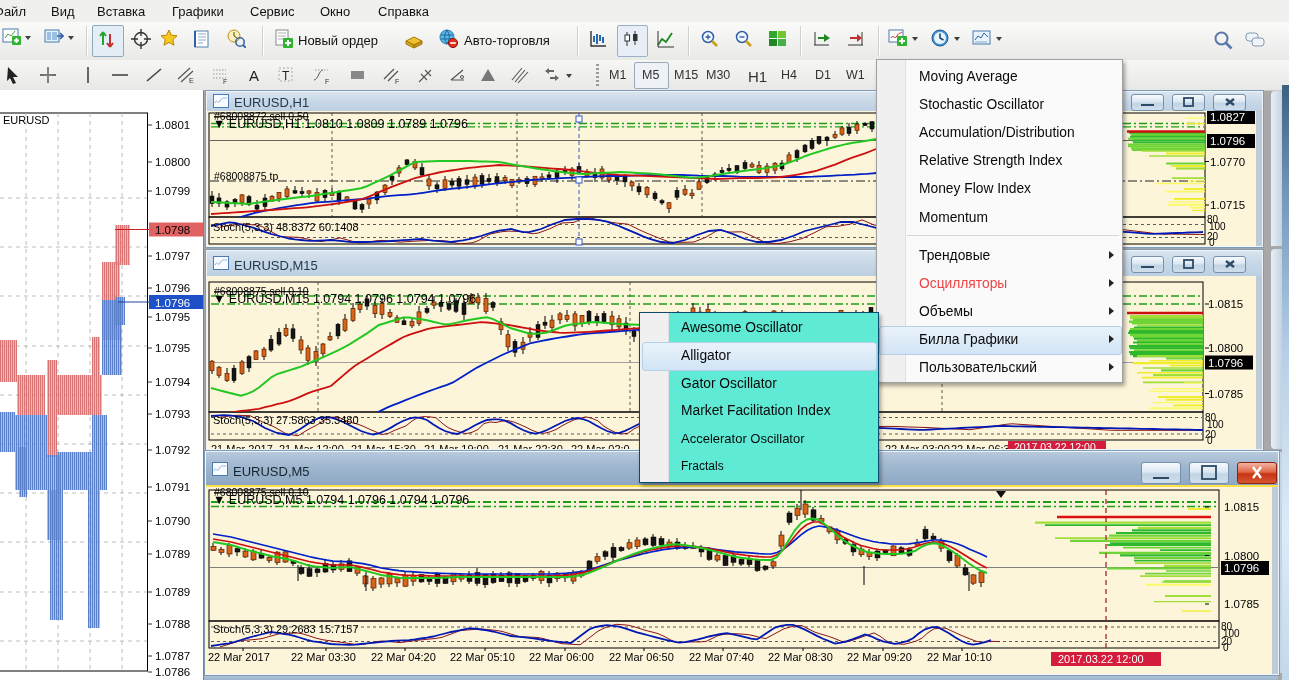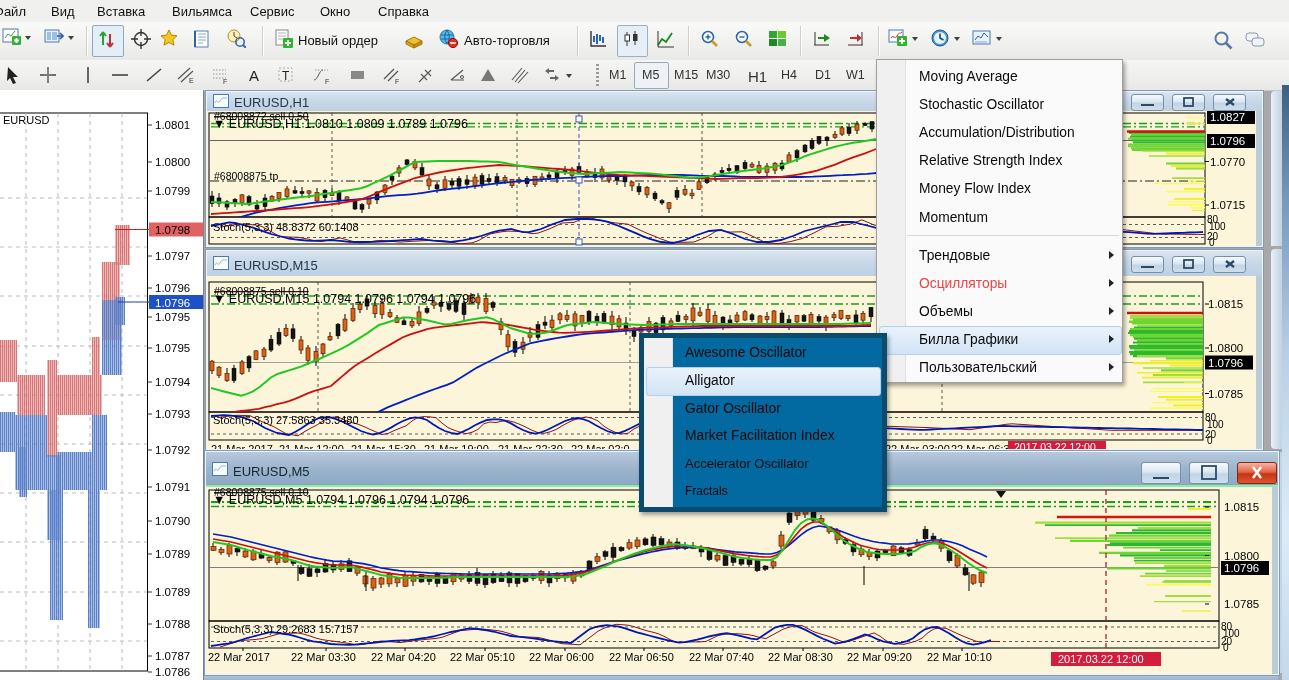--- a/index.html
+++ b/index.html
@@ -4,21 +4,21 @@
 body{width:1289px;height:680px;position:relative;overflow:hidden;background:#a8a8a8;
  font-family:"Liberation Sans",sans-serif;-webkit-font-smoothing:antialiased}
 .abs{position:absolute}
 svg{display:block}
 .tt{position:absolute;white-space:nowrap}
 </style></head><body>
 <div class="abs" style="left:0;top:0;width:1289px;height:22px;background:#f0f0ee;color:#111;font-size:13px">
     <span class="tt" style="left:-6px;top:4px">Файл</span>
     <span class="tt" style="left:51px;top:4px">Вид</span>
     <span class="tt" style="left:97px;top:4px">Вставка</span>
-    <span class="tt" style="left:172px;top:4px">Вильямса</span>
+    <span class="tt" style="left:172px;top:4px">Графики</span>
     <span class="tt" style="left:250px;top:4px">Сервис</span>
     <span class="tt" style="left:320px;top:4px">Окно</span>
     <span class="tt" style="left:378px;top:4px">Справка</span>
   </div>
 <div class="abs" style="left:0;top:22px;width:1289px;height:38px;background:linear-gradient(#fafaf9,#e9e9e7);border-bottom:1px solid #d5d5d3">
     <svg class="abs" style="left:2px;top:5px" width="20" height="20" viewBox="0 0 20 20">
       <rect x="1" y="2" width="15" height="13" fill="#fff" stroke="#4a7ab0"></rect>
       <path d="M3 11l3-4 3 2 4-5" stroke="#40a040" fill="none"></path>
       <rect x="10" y="9" width="9" height="9" fill="#2fb42f" rx="1"></rect>
       <path d="M14.5 11v5M12 13.5h5" stroke="#fff" stroke-width="1.8"></path>
@@ -638,21 +638,21 @@
         <text x="423" y="452.5" font-size="11" fill="#000">21 Mar 19:00</text>
         <text x="497" y="452.5" font-size="11" fill="#000">21 Mar 22:30</text>
         <text x="570" y="452.5" font-size="11" fill="#000">22 Mar 02:0</text>
         <text x="884" y="452.5" font-size="11" fill="#000">22 Mar 03:00</text>
         <text x="950" y="452.5" font-size="11" fill="#000">22 Mar 06:30</text>
         <rect x="1007" y="441" width="98" height="12" fill="#d41c3c"></rect>
         <text x="1013" y="451" font-size="10.5" fill="#fff">2017.03.22 12:00</text>
       </g>
     </svg>
   </div>
-<div class="abs" style="left:204px;top:450px;width:1074px;height:224px;background:#86efac;border:1px solid #7f9cb6;box-shadow:inset 0 0 0 1px #eef4fa">
+<div class="abs" style="left:204px;top:450px;width:1074px;height:224px;background:#fde047;border:1px solid #7f9cb6;box-shadow:inset 0 0 0 1px #eef4fa">
     <div class="abs" style="left:1px;top:1px;width:1072px;height:32px;background:linear-gradient(#b7c9dd,#9db5cd 50%,#8fa9c5);border-bottom:1px solid #8aa4bc"></div>
     <svg class="abs" style="left:7px;top:11px" width="16" height="14" viewBox="0 0 16 14">
       <rect x="0.5" y="0.5" width="15" height="13" fill="#f8fbff" stroke="#4a7ab0"></rect>
       <path d="M2 9c2-5 3 2 5-2s3-3 7-3" stroke="#90b4d8" fill="none"></path>
     </svg>
     <span class="tt" style="left:28px;top:13px;font-size:13px;color:#16262f">EURUSD,M5</span>
     <div class="abs" style="left:936px;top:11px;width:38px;height:20px;background:linear-gradient(#f6fafd,#dbe7f1 45%,#c2d4e5 55%,#cfdeeb);border:1px solid #7490ac;border-radius:3px">
       <svg width="38" height="20" viewBox="0 0 38 20">
         <path d="M11 15H27" stroke="#2c4a66" stroke-width="2"></path>
       </svg>
@@ -958,21 +958,21 @@
     <span class="tt" style="left:42px;top:216.1px;font-size:13.8px;color:#ef4444">Осцилляторы</span>
     <div class="abs" style="left:232px;top:219.1px;width:0;height:0;border-top:4.5px solid transparent;border-bottom:4.5px solid transparent;border-left:5px solid #222"></div>
     <span class="tt" style="left:42px;top:244.2px;font-size:13.8px;color:#0a0a0a">Объемы</span>
     <div class="abs" style="left:232px;top:247.2px;width:0;height:0;border-top:4.5px solid transparent;border-bottom:4.5px solid transparent;border-left:5px solid #222"></div>
     <div class="abs" style="left:2px;top:265.8px;width:241px;height:27px;background:linear-gradient(#e9f2fb,#d2e4f5);border:1px solid #b2d0ea;border-radius:3px"></div>
     <span class="tt" style="left:42px;top:272.3px;font-size:13.8px;color:#0a0a0a">Билла Графики</span>
     <div class="abs" style="left:232px;top:275.3px;width:0;height:0;border-top:4.5px solid transparent;border-bottom:4.5px solid transparent;border-left:5px solid #222"></div>
     <span class="tt" style="left:42px;top:300.40000000000003px;font-size:13.8px;color:#0a0a0a">Пользовательский</span>
     <div class="abs" style="left:232px;top:303.40000000000003px;width:0;height:0;border-top:4.5px solid transparent;border-bottom:4.5px solid transparent;border-left:5px solid #222"></div>
   </div>
-<div class="abs" style="left:639px;top:333px;width:238px;height:169px;background:#0369a1;border:5px solid #0c4a6e;box-shadow:2px 3px 4px rgba(0,0,0,0.35);z-index:51">
+<div class="abs" style="left:639px;top:312px;width:238px;height:169px;background:#5eead4;border:1px solid #0c4a6e;box-shadow:2px 3px 4px rgba(0,0,0,0.35);z-index:51">
     <div class="abs" style="left:0;top:0;width:28px;height:169px;background:#f0f0f0;border-right:1px solid #e0e0e0"></div>
     <span class="tt" style="left:41px;top:7px;font-size:13.8px;color:#0a0a0a">Awesome Oscillator</span>
     <div class="abs" style="left:2px;top:28.8px;width:233px;height:27px;background:linear-gradient(#e9f2fb,#d2e4f5);border:1px solid #b2d0ea;border-radius:3px"></div>
     <span class="tt" style="left:41px;top:34.8px;font-size:13.8px;color:#0a0a0a">Alligator</span>
     <span class="tt" style="left:41px;top:62.6px;font-size:13.8px;color:#0a0a0a">Gator Oscillator</span>
     <span class="tt" style="left:41px;top:90.4px;font-size:13.8px;color:#0a0a0a">Market Facilitation Index</span>
     <span class="tt" style="left:41px;top:118.2px;font-size:13px;color:#0a0a0a">Accelerator Oscillator</span>
     <span class="tt" style="left:41px;top:146.0px;font-size:12px;color:#0a0a0a">Fractals</span>
   </div>
 </body></html>

